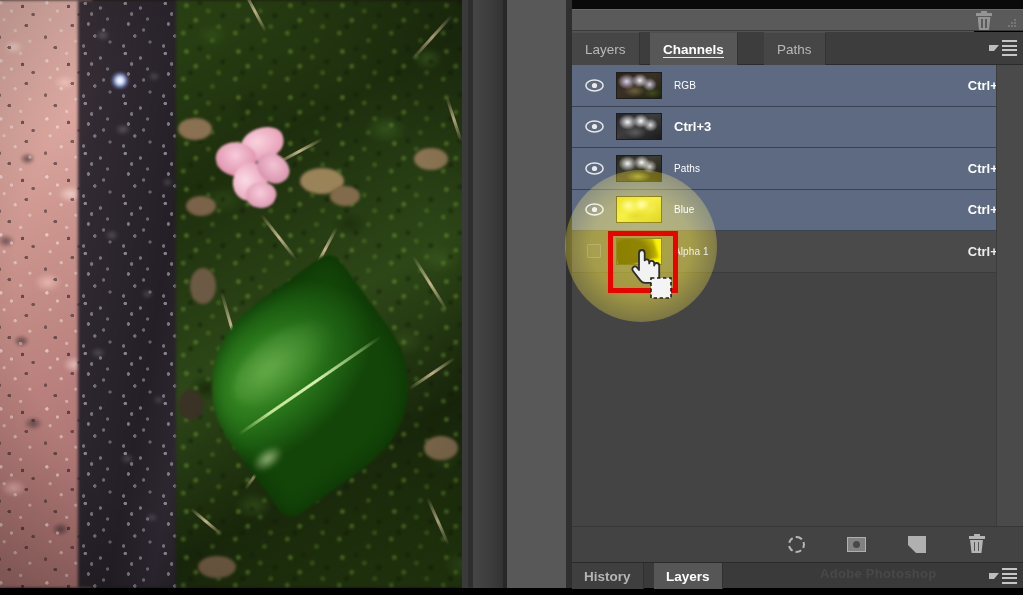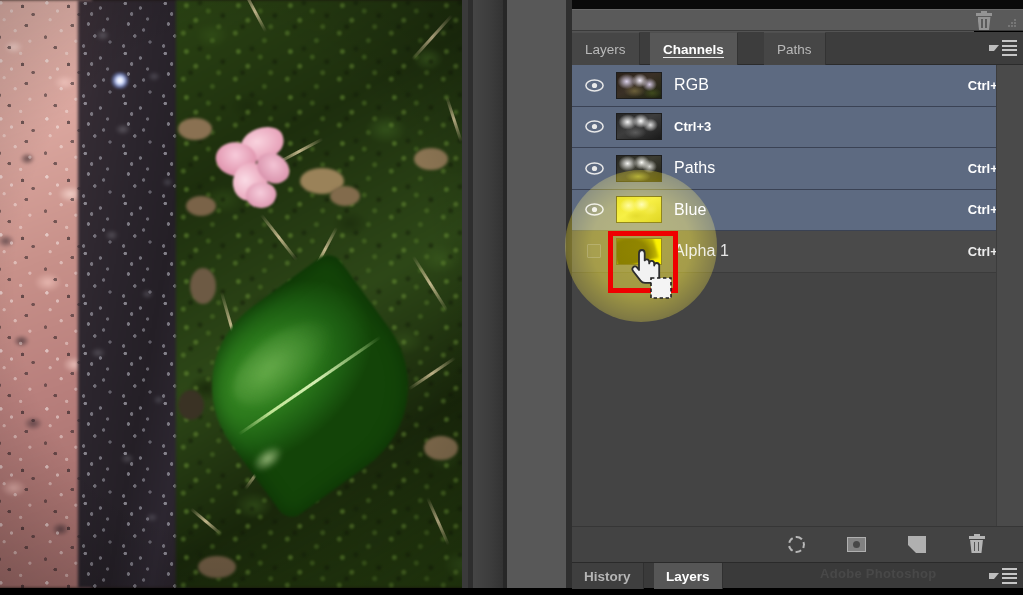--- a/index.html
+++ b/index.html
@@ -237,21 +237,21 @@
   }
   .chan-row.unselected { background:#4a4a4a; border-bottom:1px solid #3b3b3b; }
   .chan-eye { width:44px; display:flex; justify-content:center; align-items:center; }
   .chan-check {
     width:14px; height:14px; border:1px solid #6d6d6d; background:#4f4f4f; border-radius:1px;
   }
   .chan-thumb {
     width:46px; height:27px; flex:0 0 46px; border:1px solid #1d1d1d; overflow:hidden;
     position:relative; background:#111; margin-right:12px;
   }
-  .chan-name { font-size:16px; color:#ffffff; flex:1 1 auto; letter-spacing:.1px; }
+  .chan-name { font-size:10px; color:#ffffff; flex:1 1 auto; letter-spacing:.1px; }
   .chan-row.unselected .chan-name { color:#e6e6e6; }
   .chan-short { font-size:13px; color:#ffffff; font-weight:bold; padding-right:18px; }
   .chan-row.unselected .chan-short { color:#ededed; }
 
   
   .tn-rgb {
     position:absolute; inset:0;
     background:
       radial-gradient(ellipse 30% 44% at 22% 34%, #d8cfe8, transparent 70%),
       radial-gradient(ellipse 26% 40% at 52% 30%, #efe9f6, transparent 70%),

